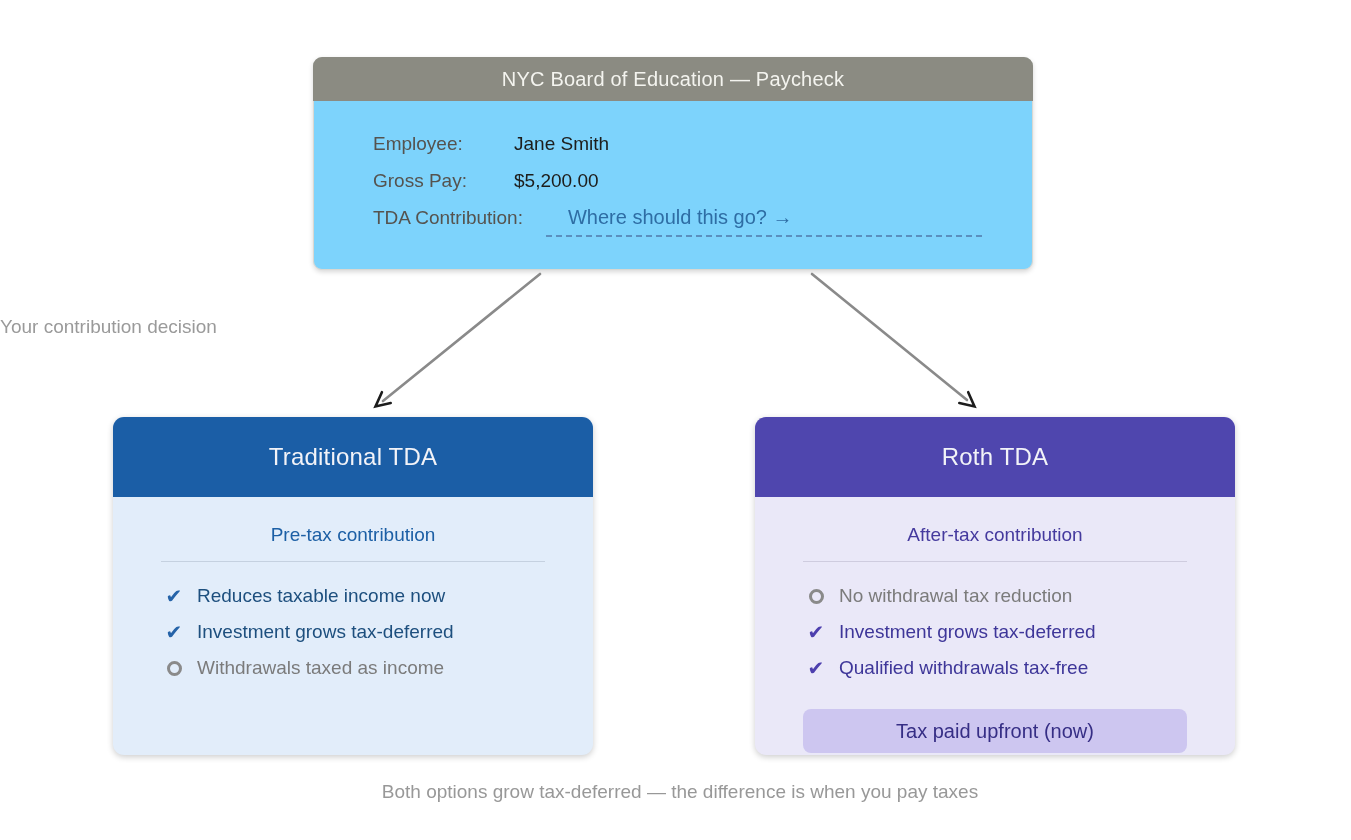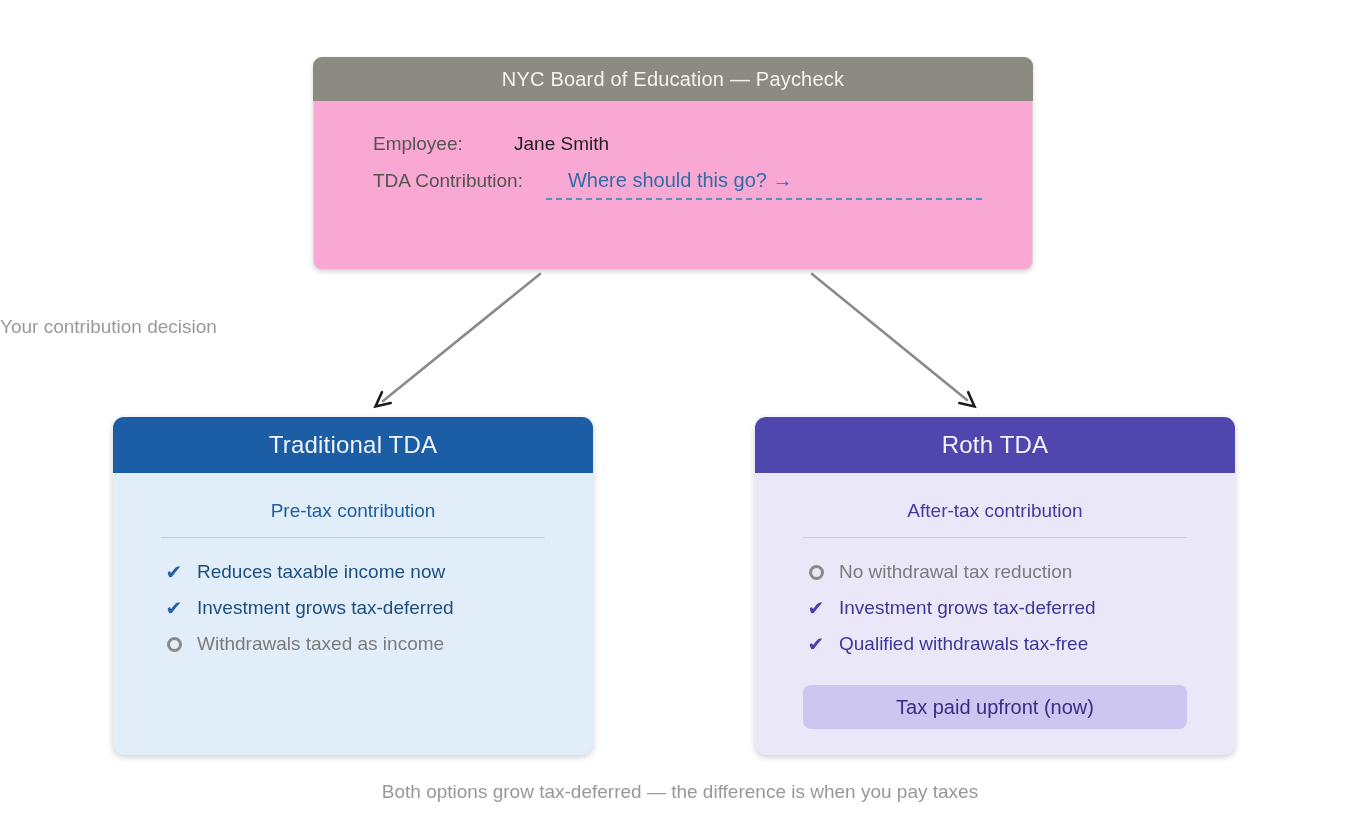--- a/index.html
+++ b/index.html
@@ -1,42 +1,42 @@
 <!DOCTYPE html>
 <html><head>
 <meta charset="utf-8">
 <style>
   html,body{margin:0;padding:0;background:#ffffff;}
   body{font-family:"Liberation Sans","DejaVu Sans",sans-serif;}
   .stage{position:relative;width:1351px;height:840px;background:#ffffff;overflow:hidden;}
 
   
   .paycheck{position:absolute;left:313px;top:57px;width:720px;height:213px;
-    background:#f9a8d4;border:1px solid #d9d8d2;border-radius:9px;
+    background:#7dd3fc;border:1px solid #d9d8d2;border-radius:9px;
     box-shadow:0 2px 5px rgba(0,0,0,.16);box-sizing:border-box;}
   .paycheck-header{height:44px;margin:-1px -1px 0 -1px;background:#8b8b82;border-radius:9px 9px 0 0;
     color:#f4f4ef;font-size:20px;line-height:44px;text-align:center;letter-spacing:.2px;}
   .paycheck-body{padding:31px 23px 0 59px;}
   .prow{display:flex;align-items:baseline;margin-bottom:14px;font-size:19px;line-height:23px;}
   .prow .lbl{display:inline-block;min-width:141px;color:#55534f;}
   .prow .val{color:#1d1d1b;}
   .prow-link{margin-bottom:0;}
   .tda-link{display:inline-block;width:436px;margin-left:23px;padding:0 0 6px 22px;
     box-sizing:border-box;color:#2e6da4;font-size:20px;text-decoration:none;
     border-bottom:2px dashed #5a8fbe;white-space:nowrap;cursor:pointer;}
 
   
   .arrows{position:absolute;left:0;top:0;width:1351px;height:840px;pointer-events:none;}
   .decision{position:absolute;left:0;right:0;top:316px;text-align:left;
     color:#9a9a9a;font-size:19px;}
 
   
   .option{position:absolute;top:417px;width:480px;height:338px;border-radius:11px;
     box-shadow:0 2px 6px rgba(0,0,0,.20);box-sizing:border-box;}
-  .option-header{height:56px;border-radius:11px 11px 0 0;display:flex;align-items:center;
+  .option-header{height:80px;border-radius:11px 11px 0 0;display:flex;align-items:center;
     justify-content:center;color:#f2f3f8;font-size:24px;letter-spacing:.2px;}
   .option-body{padding:26px 48px 21px;box-sizing:border-box;}
   .subtitle{text-align:center;font-size:19px;line-height:24px;}
   .divider{height:1px;margin-top:14px;}
   .feature-list{margin-top:16px;}
   .feat{display:flex;align-items:center;height:36px;font-size:19px;}
   .marker{width:26px;min-width:26px;display:flex;align-items:center;justify-content:center;margin-right:10px;}
   .marker[data-icon="check"]::before{content:"\2714";font-weight:700;font-size:20px;}
   .marker[data-icon="circle"]::before{content:"";width:9px;height:9px;border:3px solid #8a8a8a;border-radius:50%;}
   .badge{margin-top:23px;height:44px;border-radius:8px;display:flex;align-items:center;
@@ -69,20 +69,24 @@
 <body>
 
 <div class="stage">
 
   <section class="paycheck">
     <div class="paycheck-header">NYC Board of Education — Paycheck</div>
     <div class="paycheck-body">
       <div class="prow">
         <span class="lbl">Employee:</span>
         <span class="val">Jane Smith</span>
+      </div>
+      <div class="prow">
+        <span class="lbl">Gross Pay:</span>
+        <span class="val">$5,200.00</span>
       </div>
       <div class="prow prow-link">
         <span class="lbl">TDA Contribution:</span>
         <a class="tda-link">Where should this go? →</a>
       </div>
     </div>
   </section>
 
   <svg class="arrows" viewBox="0 0 1351 840" xmlns="http://www.w3.org/2000/svg">
     <g stroke-linecap="round" fill="none">

